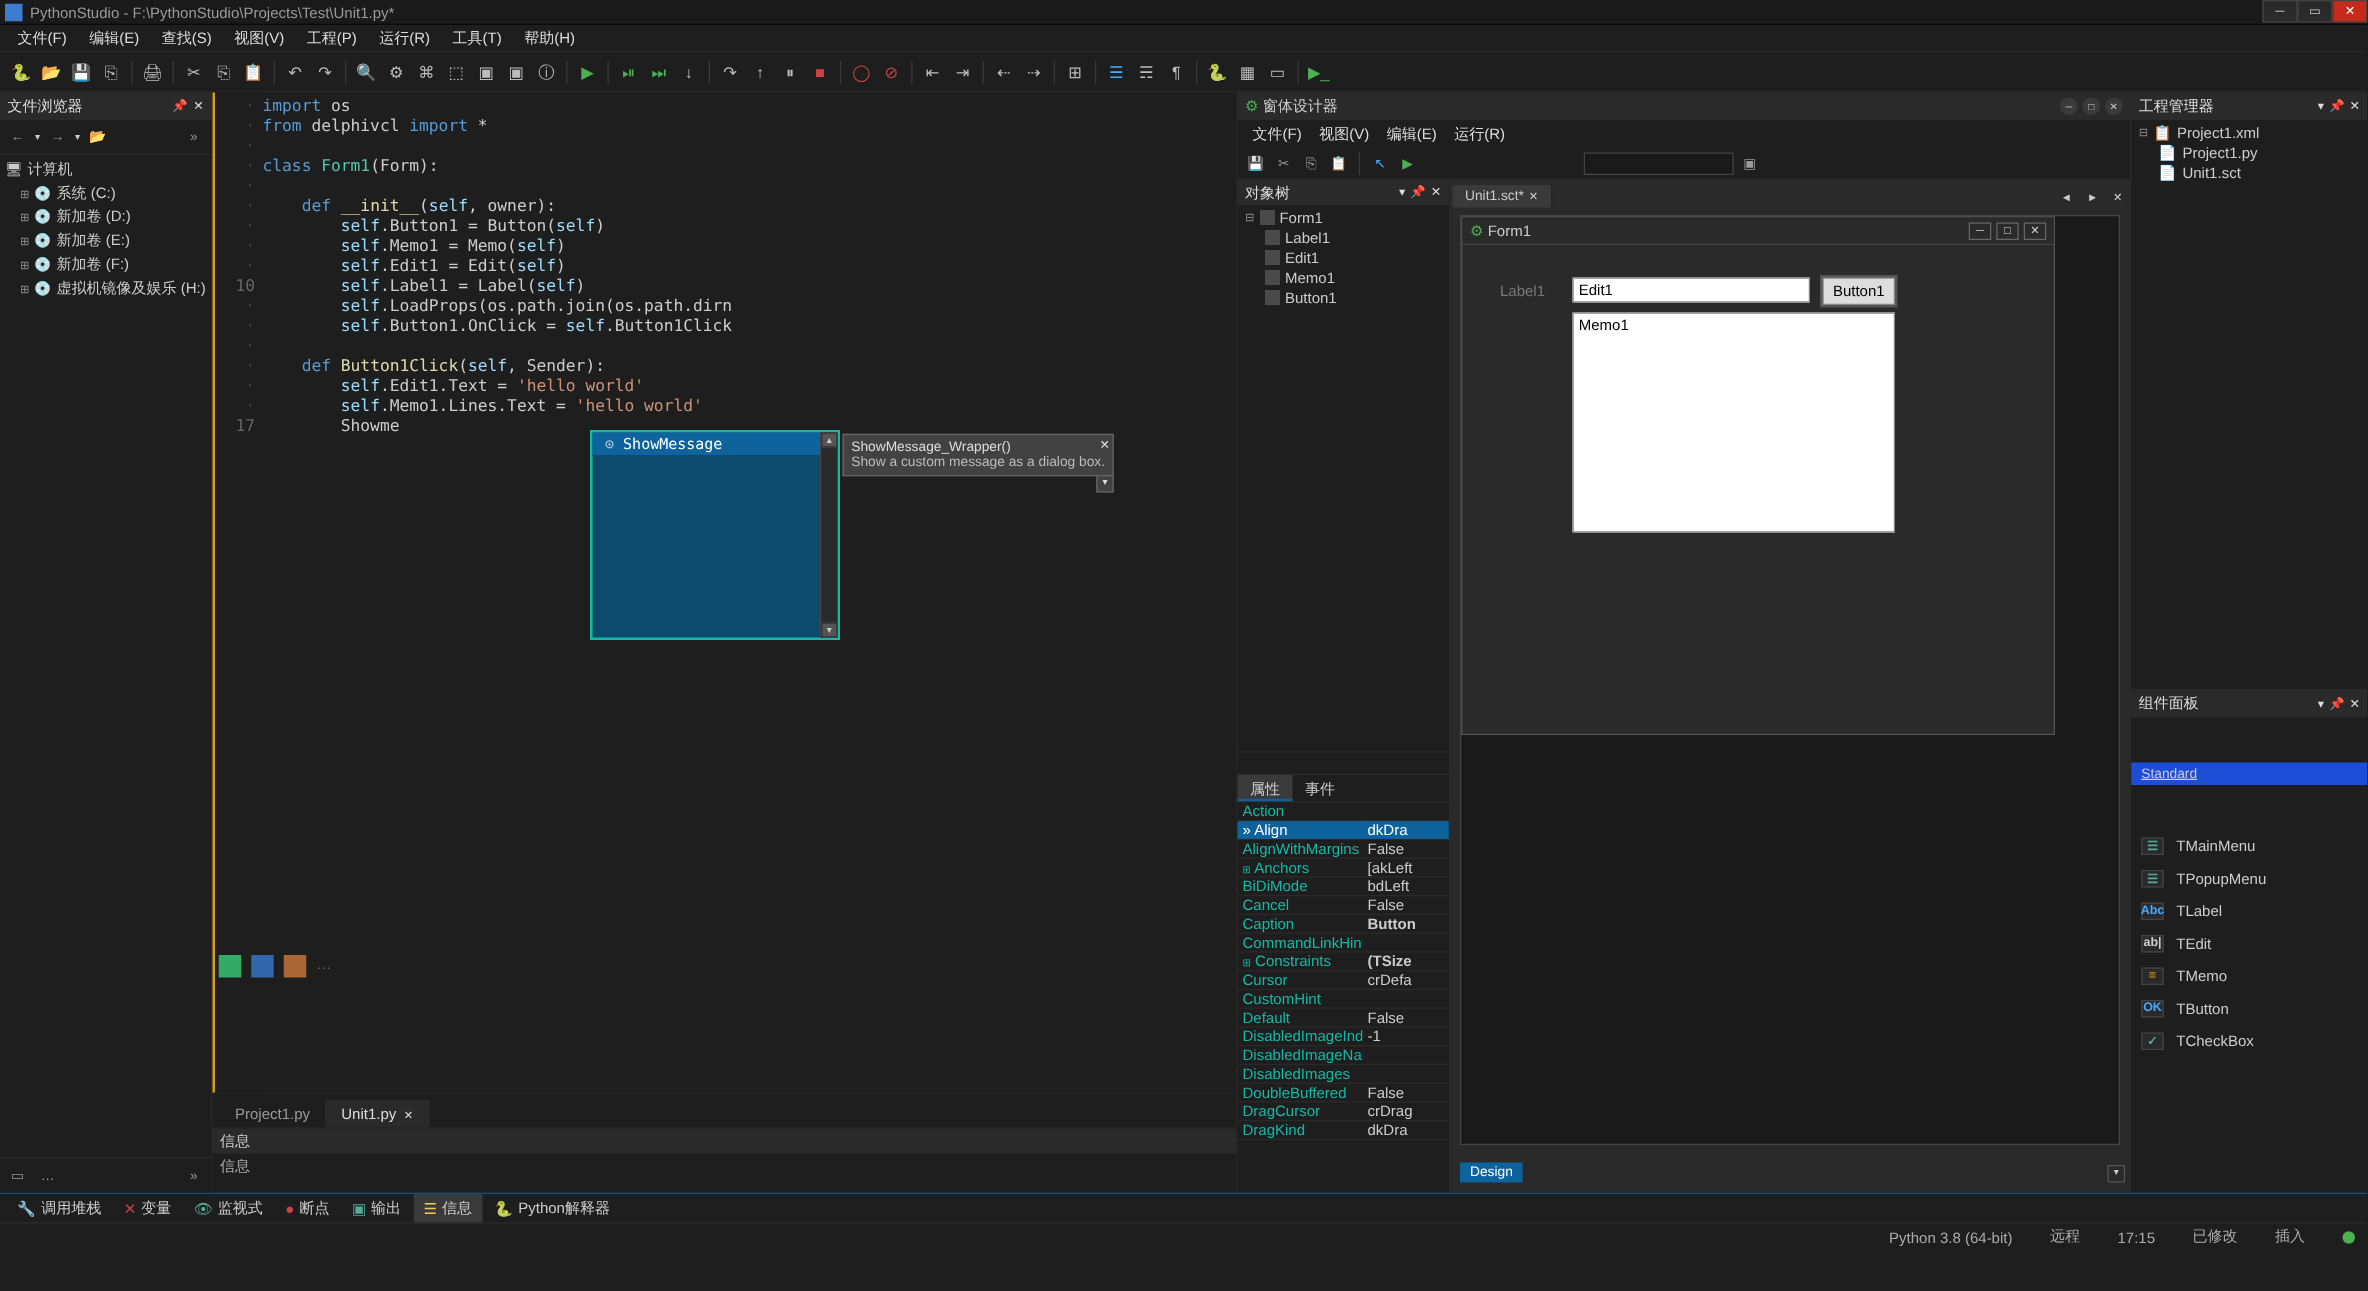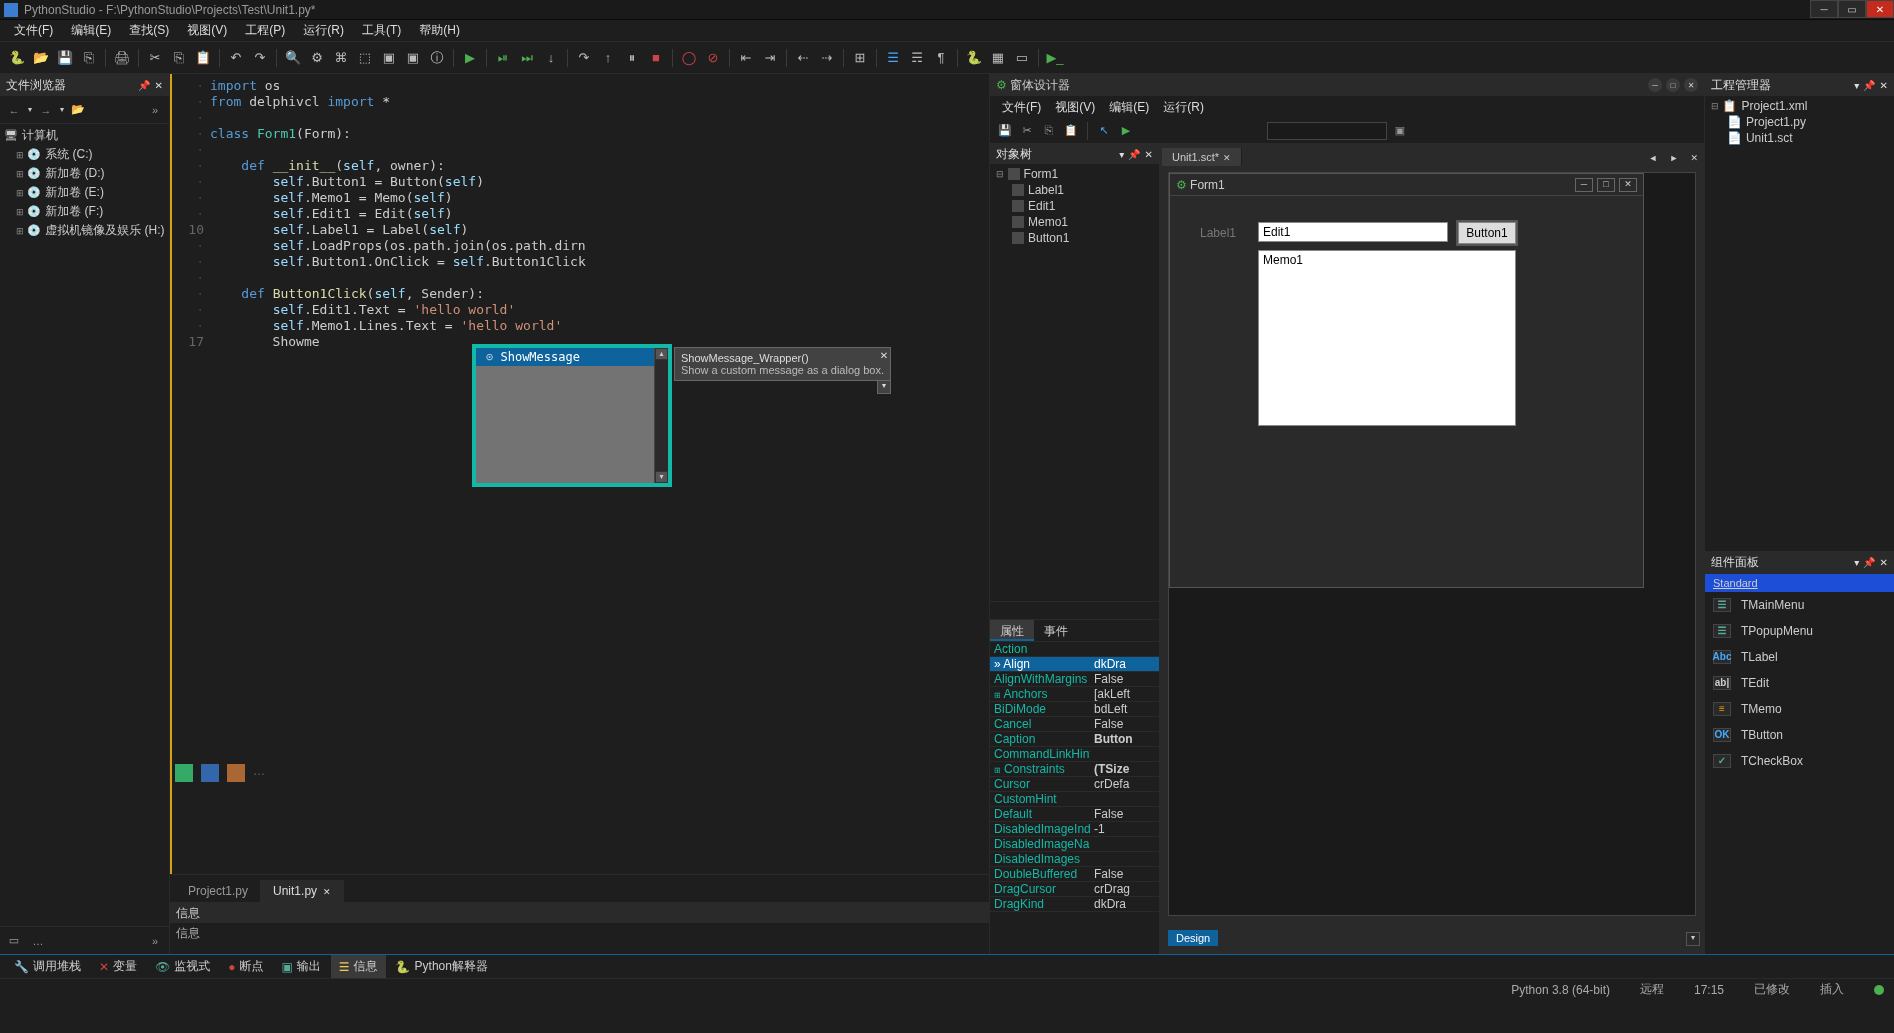--- a/index.html
+++ b/index.html
@@ -26,21 +26,21 @@
 .editor-area { flex: 1; display: flex; flex-direction: column; position: relative; }
 .code-editor { flex: 1; display: flex; background: #1e1e1e; position: relative; }
 .gutter { width: 40px; background: #1e1e1e; color: #666; text-align: right; padding: 4px 6px 0 0; font-family: Consolas, monospace; font-size: 13px; line-height: 16px; border-left: 2px solid #d4a017; }
 .code-lines { flex: 1; font-family: Consolas, monospace; font-size: 13px; line-height: 16px; padding-top: 4px; color: #ccc; white-space: pre; }
 .kw { color: #569cd6; }
 .fn { color: #dcdcaa; }
 .cls { color: #4ec9b0; }
 .str { color: #ce9178; }
 .self { color: #9cdcfe; }
 .op { color: #d4d4d4; }
-.autocomplete { position: absolute; left: 302px; top: 270px; width: 200px; height: 143px; background: #737373; border: 4px solid #14b8a6; z-index: 10; }
+.autocomplete { position: absolute; left: 302px; top: 270px; width: 200px; height: 168px; background: #0c4a6e; border: 2px solid #14b8a6; z-index: 10; }
 .ac-item { padding: 2px 10px; background: #0e639c; color: #fff; font-family: Consolas, monospace; font-size: 12px; }
 .ac-scroll { position: absolute; right: 0; top: 0; width: 14px; height: 100%; background: #2a2a2a; border-left: 1px solid #444; }
 .tooltip { position: absolute; left: 504px; top: 273px; background: #424242; border: 1px solid #666; padding: 4px 6px; color: #ddd; font-size: 11px; z-index: 11; max-width: 250px; }
 .tooltip .ttclose { position: absolute; right: 2px; top: 2px; font-size: 10px; }
 .editor-tabs { height: 28px; background: #1e1e1e; border-top: 1px solid #2a2a2a; display: flex; align-items: end; padding-left: 6px; }
 .etab { padding: 4px 12px; color: #999; border-right: 1px solid #2a2a2a; }
 .etab.active { background: #2a2a2a; color: #ddd; }
 .etab .close { margin-left: 6px; font-size: 9px; }
 .designer-panel { width: 715px; background: #1e1e1e; display: flex; flex-direction: column; border-left: 1px solid #2a2a2a; }
 .designer-title { height: 22px; background: #2a2a2a; display: flex; align-items: center; padding: 0 6px; gap: 4px; justify-content: space-between; }
@@ -77,21 +77,21 @@
 .mf-btn { width: 18px; height: 14px; border: 1px solid #666; font-size: 9px; text-align: center; }
 .mock-body { position: relative; height: calc(100% - 22px); background-image: radial-gradient(circle, #444 0.5px, transparent 0.5px); background-size: 8px 8px; }
 .mock-label { position: absolute; left: 30px; top: 30px; color: #777; font-size: 12px; }
 .mock-edit { position: absolute; left: 88px; top: 26px; width: 190px; height: 20px; background: #fff; color: #000; padding: 2px 4px; border: 1px solid #888; }
 .mock-button { position: absolute; left: 288px; top: 26px; width: 58px; height: 22px; background: #ddd; color: #000; border: 1px solid #888; outline: 2px solid #555; text-align: center; line-height: 20px; }
 .mock-memo { position: absolute; left: 88px; top: 54px; width: 258px; height: 176px; background: #fff; color: #000; padding: 2px 4px; border: 1px solid #888; }
 .design-badge { position: absolute; left: 8px; bottom: 8px; background: #0e639c; color: #fff; padding: 2px 8px; font-size: 11px; }
 .contact-bar { height: 20px; background: #1e1e1e; color: #888; padding: 0 8px; display: flex; align-items: center; font-size: 12px; }
 .right-sidebar { width: 190px; background: #1e1e1e; border-left: 1px solid #2a2a2a; display: flex; flex-direction: column; }
 .proj-tree { flex: 0 0 auto; padding: 2px; }
-.comp-palette { flex: 1; border-top: 1px solid #2a2a2a; display: flex; flex-direction: column; }
+.comp-palette { flex: 1; border-top: 1px solid #2a2a2a; display: flex; flex-direction: column; gap: 36px; }
 .palette-tab { padding: 3px 8px; background: #1d4ed8; font-size: 11px; text-decoration: underline; }
 .palette-items { flex: 1; }
 .pal-item { display: flex; align-items: center; gap: 10px; padding: 6px 8px; color: #ccc; }
 .pal-icon { width: 18px; height: 14px; display: inline-flex; align-items: center; justify-content: center; font-size: 10px; font-weight: bold; }
 .info-panel { height: 52px; background: #1e1e1e; border-top: 1px solid #2a2a2a; }
 .info-header { height: 20px; background: #2a2a2a; padding: 0 6px; display: flex; align-items: center; }
 .info-body { padding: 2px 6px; color: #aaa; }
 .bottom-tabs { height: 24px; background: #1e1e1e; border-top: 1px solid #0e639c; display: flex; align-items: center; padding: 0 6px; gap: 2px; }
 .btab { padding: 3px 8px; color: #ccc; display: flex; align-items: center; gap: 4px; font-size: 12px; }
 .btab.active { background: #3a3a3a; }

